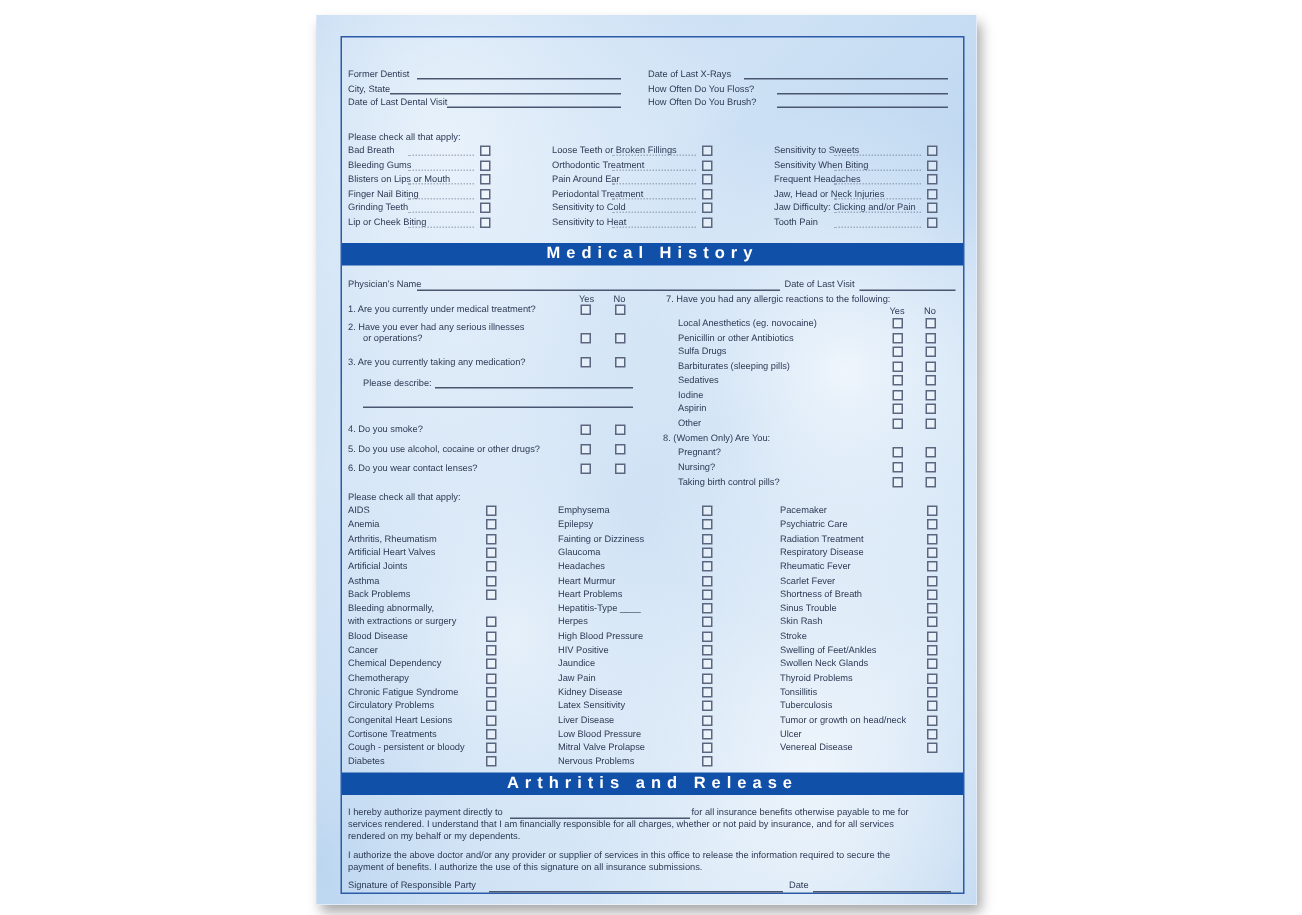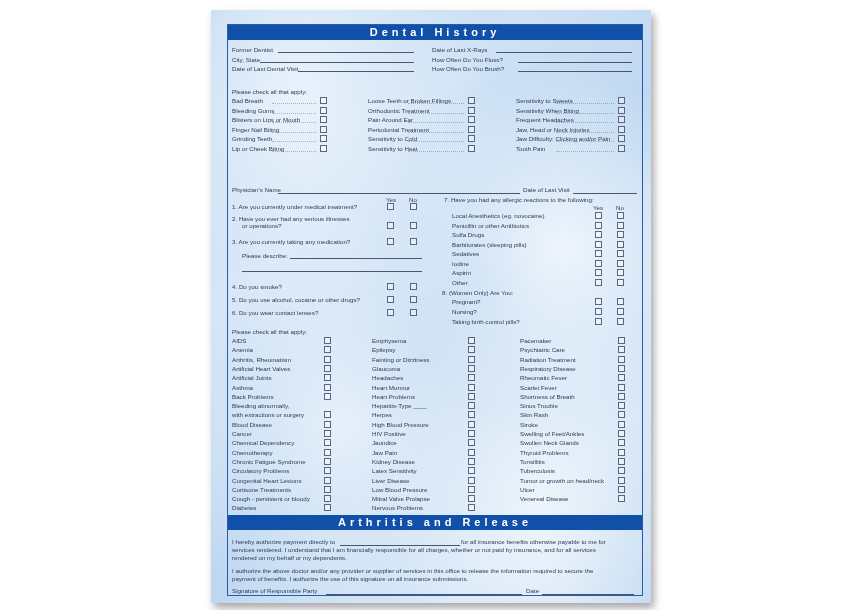--- a/index.html
+++ b/index.html
@@ -22,21 +22,20 @@
   .line { position:absolute; height:0; border-bottom:0.8px solid #4a5670; }
   .cb { position:absolute; width:7px; height:7px; border:0.8px solid #5a6680; background:rgba(255,255,255,0.35); box-sizing:border-box; }
   .lead { position:absolute; border-bottom:1px dotted #6a7590; height:0; }
 </style>
 </head>
 <body>
 
 <div class="sheet">
   <div class="frame">
 
-    <div class="banner" style="top:0;">Dental History</div>
 
     <div id="dental-fields">
         <div class="abs t" style="left:4px;top:21px;">Former Dentist</div>
         <div class="line" style="left:50px;top:27px;width:136px;"></div>
         <div class="abs t" style="left:204px;top:21px;">Date of Last X-Rays</div>
         <div class="line" style="left:268px;top:27px;width:136px;"></div>
         <div class="abs t" style="left:4px;top:30.5px;">City, State</div>
         <div class="line" style="left:32px;top:36.5px;width:154px;"></div>
         <div class="abs t" style="left:204px;top:30.5px;">How Often Do You Floss?</div>
         <div class="line" style="left:290px;top:36.5px;width:114px;"></div>
@@ -97,20 +96,21 @@
         <div class="lead" style="left:328px;top:106.8px;width:58px;opacity:0.5;"></div>
         <div class="cb" style="left:390px;top:100.8px;"></div>
         <div class="abs t" style="left:288px;top:110.4px;">Jaw Difficulty: Clicking and/or Pain</div>
         <div class="lead" style="left:328px;top:116.4px;width:58px;opacity:0.5;"></div>
         <div class="cb" style="left:390px;top:110.4px;"></div>
         <div class="abs t" style="left:288px;top:120px;">Tooth Pain</div>
         <div class="lead" style="left:328px;top:126px;width:58px;opacity:0.5;"></div>
         <div class="cb" style="left:390px;top:120px;"></div>
       </div>
 
+    <div class="banner" style="top:137px;">Medical History</div>
 
     <div class="abs t" style="left:4px;top:161px;">Physician's Name</div>
     <div class="line" style="left:50px;top:168px;width:242px;"></div>
     <div class="abs t" style="left:295px;top:161px;">Date of Last Visit</div>
     <div class="line" style="left:345px;top:168px;width:64px;"></div>
 
     <div id="medical-left">
         <div class="abs t" style="left:158px;top:171px;">Yes</div>
         <div class="abs t" style="left:181px;top:171px;">No</div>
         <div class="abs t" style="left:4px;top:178px;">1.  Are you currently under medical treatment?</div>

